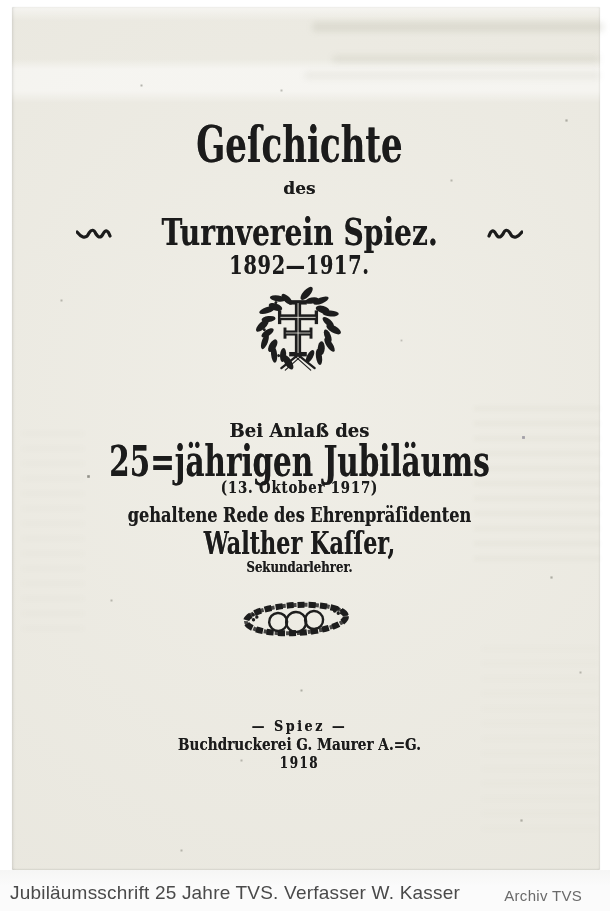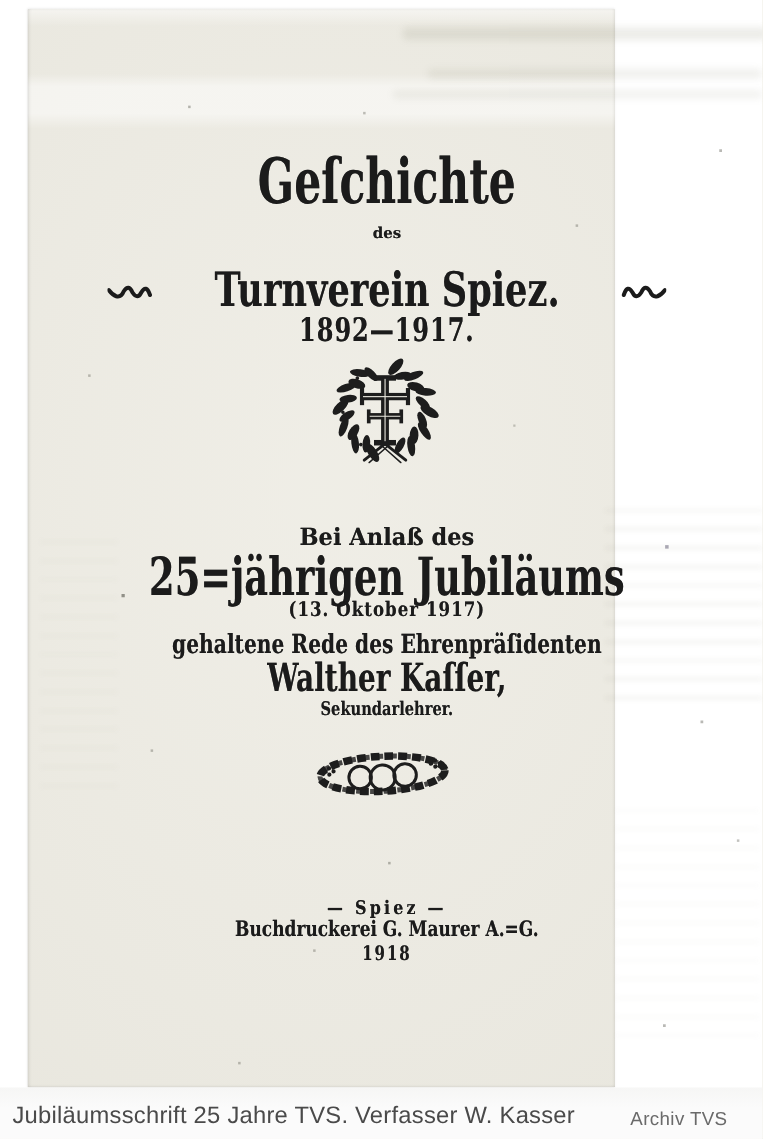--- a/index.html
+++ b/index.html
@@ -9,21 +9,21 @@
   *{margin:0;padding:0;box-sizing:border-box;}
   html,body{width:610px;height:911px;}
   body{
     background:var(--background);
     font-family:"Liberation Sans","DejaVu Sans",sans-serif;
     position:relative;overflow:hidden;
   }
   .stage{position:absolute;inset:0;}
   
   .photo{
-    position:absolute;left:22px;top:7px;width:470px;height:863px;
+    position:absolute;left:12px;top:7px;width:588px;height:863px;
     background:
       linear-gradient(180deg, rgba(255,255,255,.55) 0px, rgba(255,255,255,0) 14px),
       linear-gradient(180deg, rgba(255,255,255,0) 52px, rgba(255,255,255,.5) 62px, rgba(255,255,255,.5) 84px, rgba(255,255,255,0) 96px),
       radial-gradient(120% 90% at 50% 45%, rgba(255,255,255,.18), rgba(0,0,0,.02)),
       var(--paper);
     box-shadow: inset 2px 0 3px -1px rgba(0,0,0,.10),
                 inset -1px 0 2px rgba(0,0,0,.05),
                 inset 0 -1px 2px rgba(0,0,0,.06),
                 0 0 2px rgba(0,0,0,.06);
     border-radius:1px;
@@ -54,21 +54,21 @@
       568px 665px 0 0.5px rgba(80,80,70,.35);
   }
   
   .line{
     position:absolute;left:-6px;width:587px;text-align:center;line-height:1;
     font-family:"DejaVu Serif","Liberation Serif",serif;font-weight:bold;
     color:var(--ink);white-space:nowrap;
     text-shadow:0 0 .4px rgba(20,20,20,.6);
   }
   .t-title      {top:113px;font-size:50px;transform:scaleX(.68);}
-  .t-des        {top:173px;font-size:12px;}
+  .t-des        {top:173px;font-size:17px;}
   .t-club       {top:201px;font-size:38px;}
   .t-club .club-inner{display:inline-flex;align-items:center;gap:1px;}
   .t-club .club-text{transform:scaleX(.74);display:inline-block;}
   .t-years      {top:245px;font-size:26px;transform:scaleX(.74);letter-spacing:1px;}
   .t-anlass     {top:414px;font-size:19px;transform:scaleX(.95);}
   .t-jub        {top:434px;font-size:42px;transform:scaleX(.70);}
   .t-okt        {top:473px;font-size:16px;transform:scaleX(.83);letter-spacing:1px;}
   .t-rede       {top:497px;font-size:21px;transform:scaleX(.77);}
   .t-walther    {top:521px;font-size:31px;transform:scaleX(.72);}
   .t-sekundar   {top:553px;font-size:15px;transform:scaleX(.78);}

